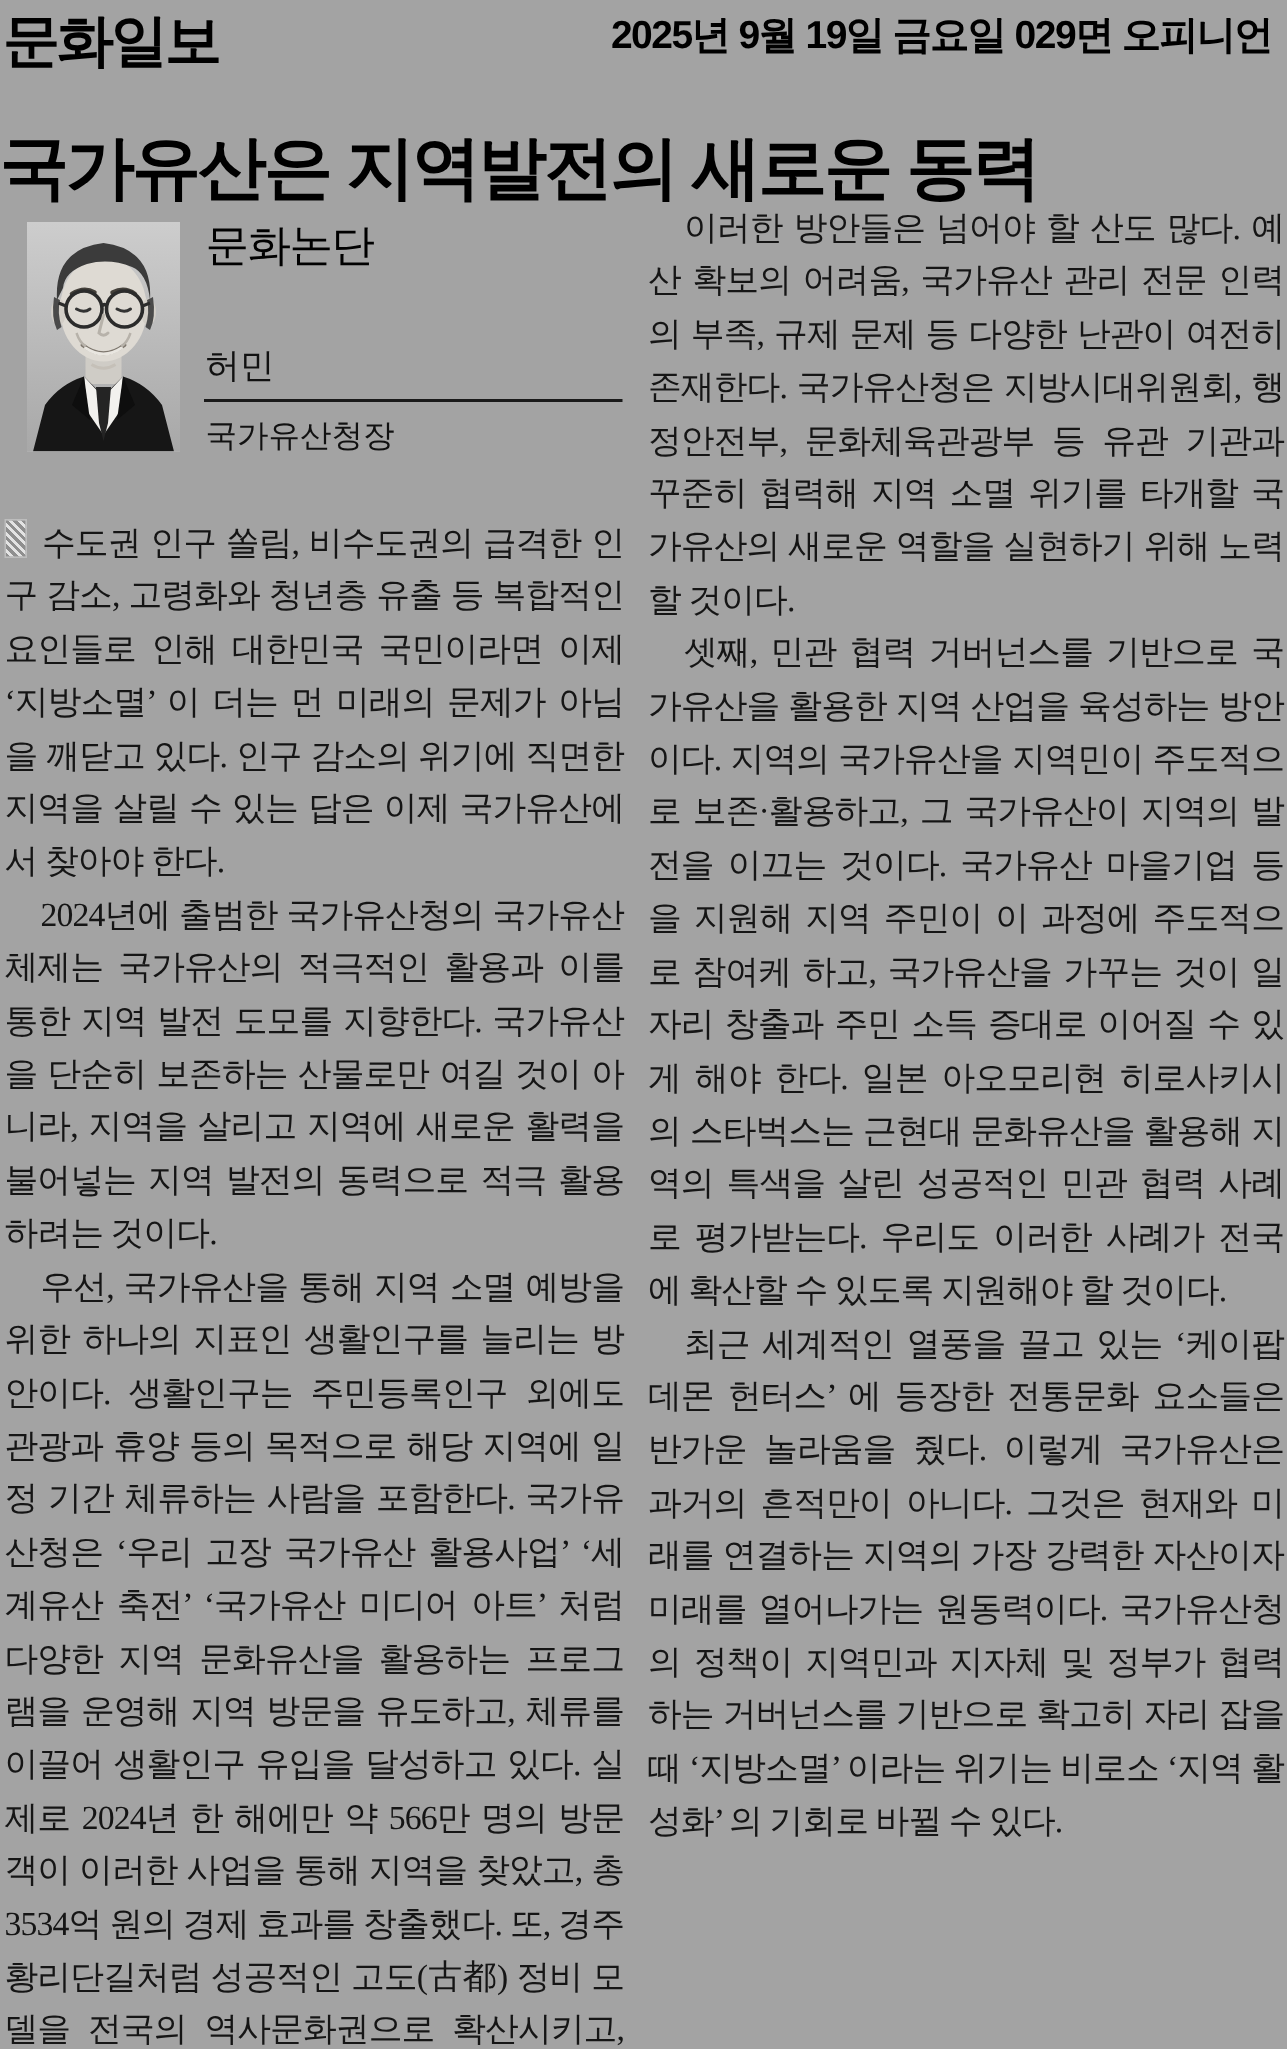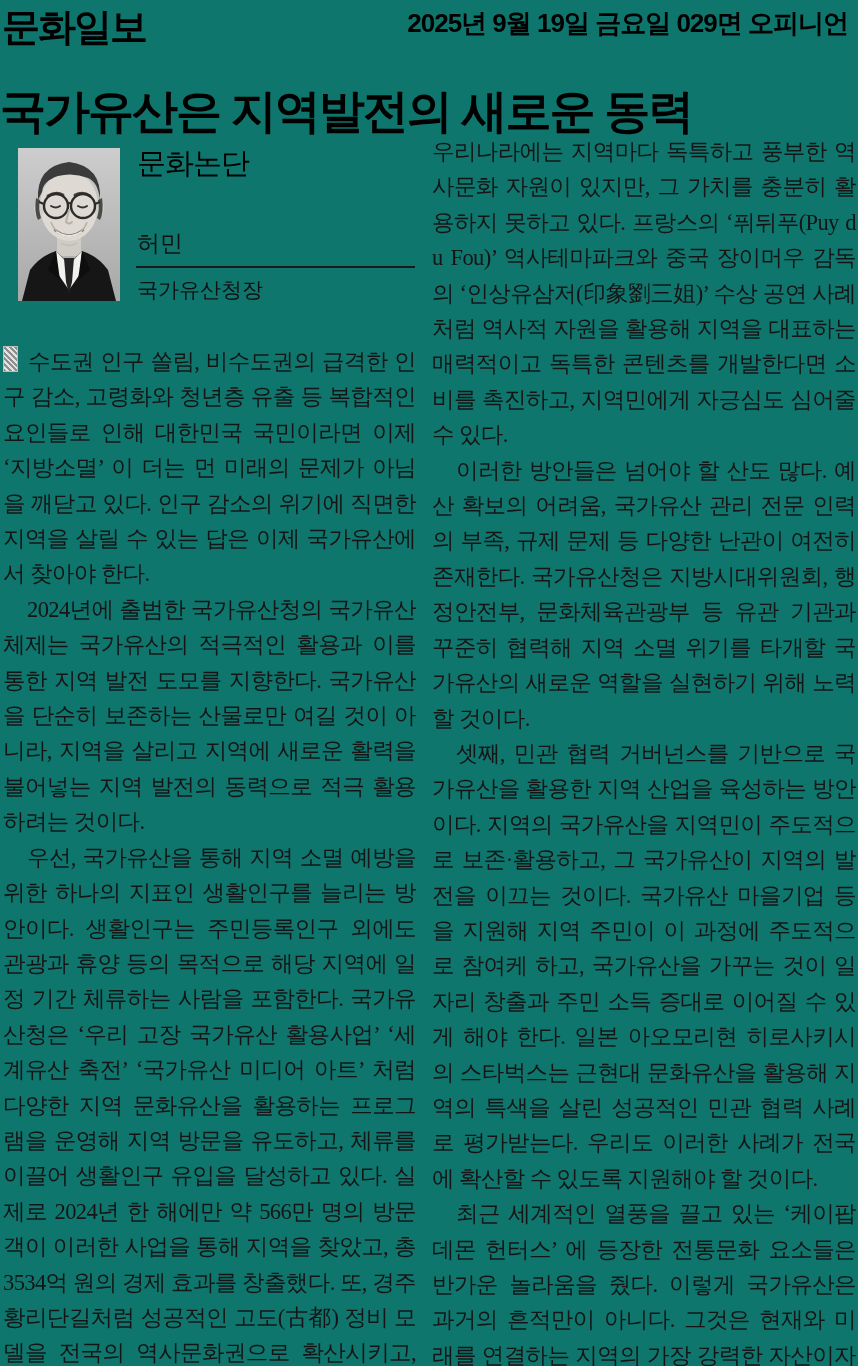--- a/index.html
+++ b/index.html
@@ -1,17 +1,17 @@
 <!DOCTYPE html>
 <html lang="ko"><head>
 <meta charset="utf-8">
 <style>
   html,body{margin:0;padding:0;background:#fff;}
   .page{
-    position:relative;width:858px;height:1366px;background:#0f766e;
+    position:relative;width:858px;height:1366px;background:#a3a3a3;
     overflow:hidden;color:#111;
     font-family:"Liberation Serif","DejaVu Serif",serif;
   }
   
   .logo{
     position:absolute;left:2px;top:2px;
     font-family:"Liberation Sans","DejaVu Sans",sans-serif;
     font-size:38px;font-weight:900;letter-spacing:-2px;color:#000;
   }
   .dateline{
@@ -131,19 +131,18 @@
   <div class="author-title">국가유산청장</div>
 
   <div class="col col-left">
     <p><span class="lead-mark"></span><span>수도권 인구 쏠림, 비수도권의 급격한 인구 감소, 고령화와 청년층 유출 등 복합적인 요인들로 인해 대한민국 국민이라면 이제 ‘지방소멸’ 이 더는 먼 미래의 문제가 아님을 깨닫고 있다. 인구 감소의 위기에 직면한 지역을 살릴 수 있는 답은 이제 국가유산에서 찾아야 한다.</span></p>
     <p class="indent"><span>2024년에 출범한 국가유산청의 국가유산 체제는 국가유산의 적극적인 활용과 이를 통한 지역 발전 도모를 지향한다. 국가유산을 단순히 보존하는 산물로만 여길 것이 아니라, 지역을 살리고 지역에 새로운 활력을 불어넣는 지역 발전의 동력으로 적극 활용하려는 것이다.</span></p>
     <p class="indent"><span>우선, 국가유산을 통해 지역 소멸 예방을 위한 하나의 지표인 생활인구를 늘리는 방안이다. 생활인구는 주민등록인구 외에도 관광과 휴양 등의 목적으로 해당 지역에 일정 기간 체류하는 사람을 포함한다. 국가유산청은 ‘우리 고장 국가유산 활용사업’ ‘세계유산 축전’ ‘국가유산 미디어 아트’ 처럼 다양한 지역 문화유산을 활용하는 프로그램을 운영해 지역 방문을 유도하고, 체류를 이끌어 생활인구 유입을 달성하고 있다. 실제로 2024년 한 해에만 약 566만 명의 방문객이 이러한 사업을 통해 지역을 찾았고, 총 3534억 원의 경제 효과를 창출했다. 또, 경주 황리단길처럼 성공적인 고도(古都) 정비 모델을 전국의 역사문화권으로 확산시키고, 유산 보존 과정에서 발생한 주변 지역의 낙후된 경관과 주민들의 정주 여건을 강화하고 있다.</span></p>
 
   </div>
 
   <div class="col col-right">
-    <p><span>우리나라에는 지역마다 독특하고 풍부한 역사문화 자원이 있지만, 그 가치를 충분히 활용하지 못하고 있다. 프랑스의 ‘퓌뒤푸(Puy du Fou)’ 역사테마파크와 중국 장이머우 감독의 ‘인상유삼저(印象劉三姐)’ 수상 공연 사례처럼 역사적 자원을 활용해 지역을 대표하는 매력적이고 독특한 콘텐츠를 개발한다면 소비를 촉진하고, 지역민에게 자긍심도 심어줄 수 있다.</span></p>
     <p class="indent"><span>이러한 방안들은 넘어야 할 산도 많다. 예산 확보의 어려움, 국가유산 관리 전문 인력의 부족, 규제 문제 등 다양한 난관이 여전히 존재한다. 국가유산청은 지방시대위원회, 행정안전부, 문화체육관광부 등 유관 기관과 꾸준히 협력해 지역 소멸 위기를 타개할 국가유산의 새로운 역할을 실현하기 위해 노력할 것이다.</span></p>
     <p class="indent"><span>셋째, 민관 협력 거버넌스를 기반으로 국가유산을 활용한 지역 산업을 육성하는 방안이다. 지역의 국가유산을 지역민이 주도적으로 보존·활용하고, 그 국가유산이 지역의 발전을 이끄는 것이다. 국가유산 마을기업 등을 지원해 지역 주민이 이 과정에 주도적으로 참여케 하고, 국가유산을 가꾸는 것이 일자리 창출과 주민 소득 증대로 이어질 수 있게 해야 한다. 일본 아오모리현 히로사키시의 스타벅스는 근현대 문화유산을 활용해 지역의 특색을 살린 성공적인 민관 협력 사례로 평가받는다. 우리도 이러한 사례가 전국에 확산할 수 있도록 지원해야 할 것이다.</span></p>
     <p class="indent"><span>최근 세계적인 열풍을 끌고 있는 ‘케이팝 데몬 헌터스’ 에 등장한 전통문화 요소들은 반가운 놀라움을 줬다. 이렇게 국가유산은 과거의 흔적만이 아니다. 그것은 현재와 미래를 연결하는 지역의 가장 강력한 자산이자 미래를 열어나가는 원동력이다. 국가유산청의 정책이 지역민과 지자체 및 정부가 협력하는 거버넌스를 기반으로 확고히 자리 잡을 때 ‘지방소멸’ 이라는 위기는 비로소 ‘지역 활성화’ 의 기회로 바뀔 수 있다.</span></p>
   </div>
 
 </div>
 
 </body></html>

